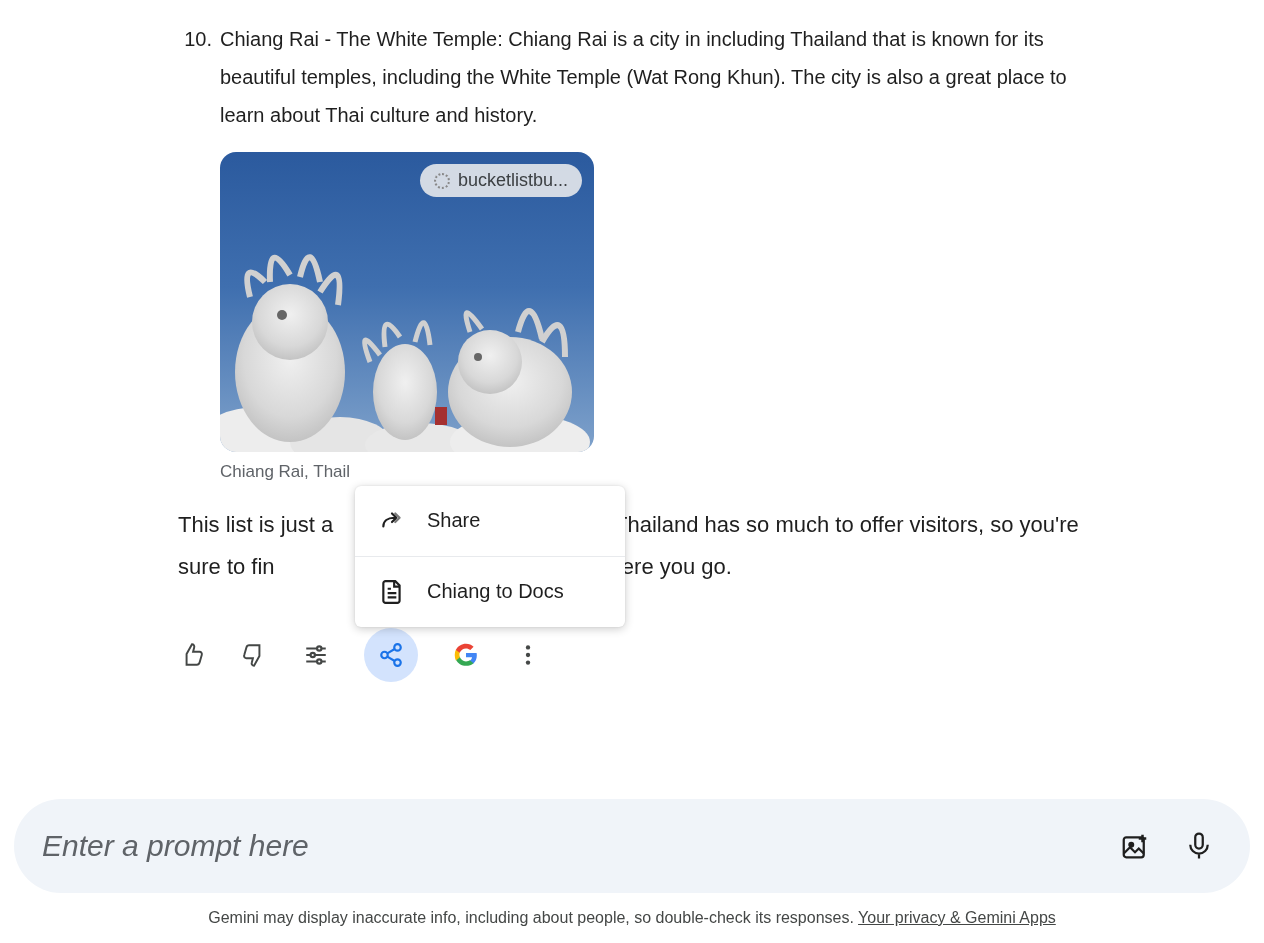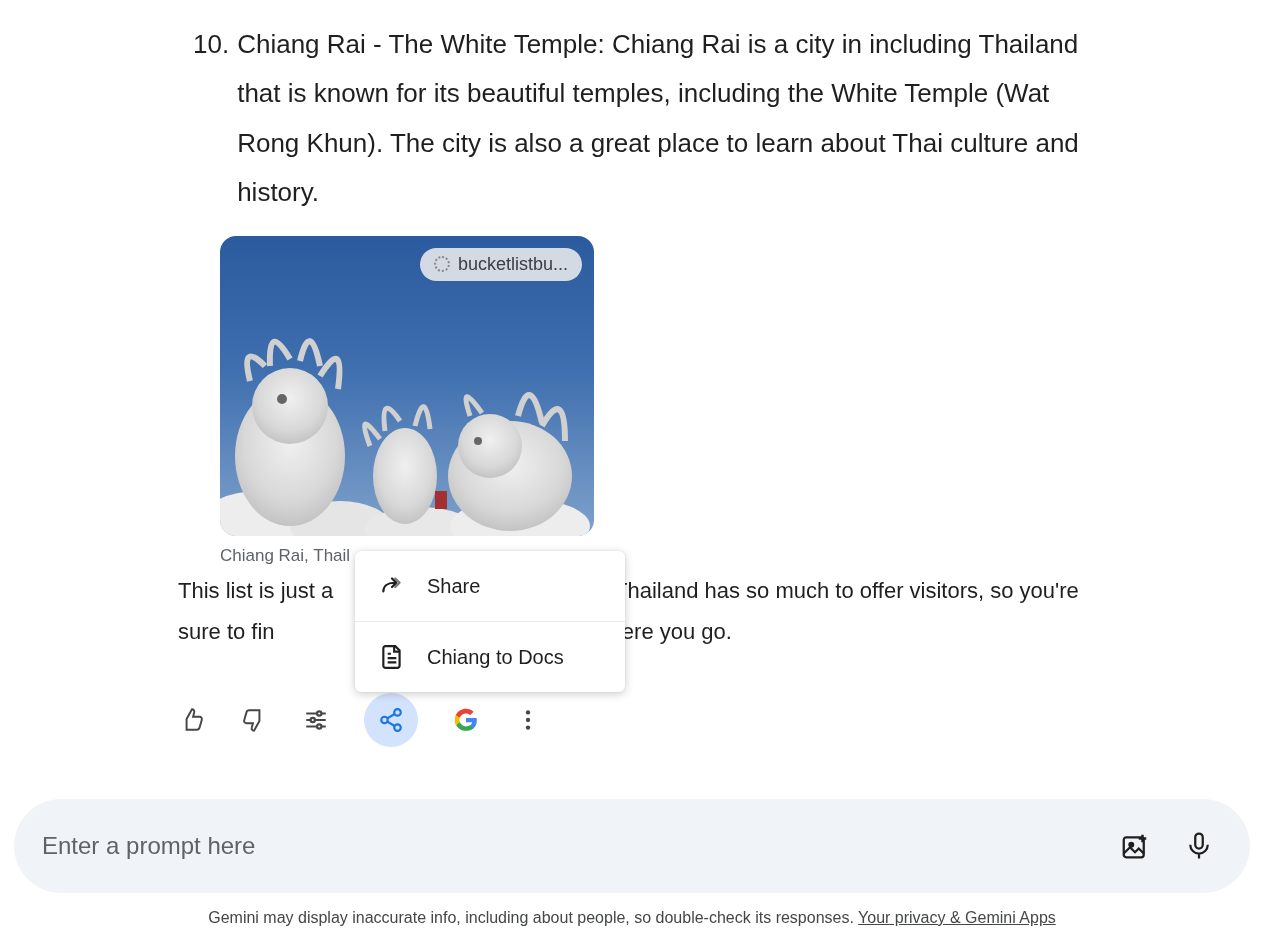--- a/index.html
+++ b/index.html
@@ -15,38 +15,37 @@
       height: 943px;
       position: relative;
       overflow: hidden;
     }
     .content {
       padding: 20px 178px 0 178px;
     }
     .list-item {
       display: flex;
       gap: 8px;
-      font-size: 26px;
+      font-size: 20px;
       line-height: 1.9;
       color: #1f1f1f;
       margin-bottom: 18px;
-      margin-left: 15px;
     }
     .list-number {
       min-width: 34px;
       text-align: right;
     }
     .list-text {
       flex: 1;
     }
     .image-card {
       margin-left: 42px;
       width: 438px;
       position: relative;
-      margin-bottom: 4px;
+      margin-bottom: 22px;
     }
     .image-wrapper {
       width: 374px;
       height: 300px;
       background: linear-gradient(180deg, #2b5a9e 0%, #3f6faf 45%, #7fa2cb 100%);
       border-radius: 16px;
       position: relative;
       overflow: hidden;
     }
     .dragon-svg {
@@ -156,24 +155,25 @@
       height: 94px;
       display: flex;
       align-items: center;
       padding: 0 36px 0 28px;
       margin-bottom: 16px;
     }
     .prompt-input {
       flex: 1;
       border: none;
       background: transparent;
-      font-size: 24px;
+      font-size: 30px;
       color: #5f6368;
       outline: none;
       font-family: inherit;
+      font-style: italic;
     }
     .prompt-input::placeholder {
       color: #5f6368;
     }
     .prompt-icons {
       display: flex;
       gap: 34px;
     }
     .prompt-icon {
       width: 30px;

